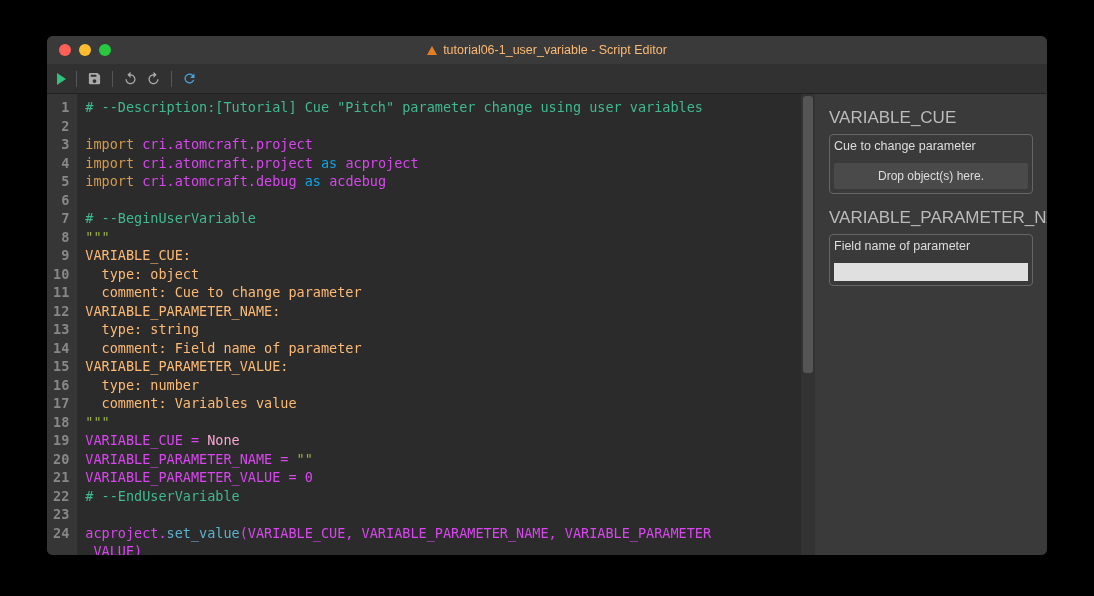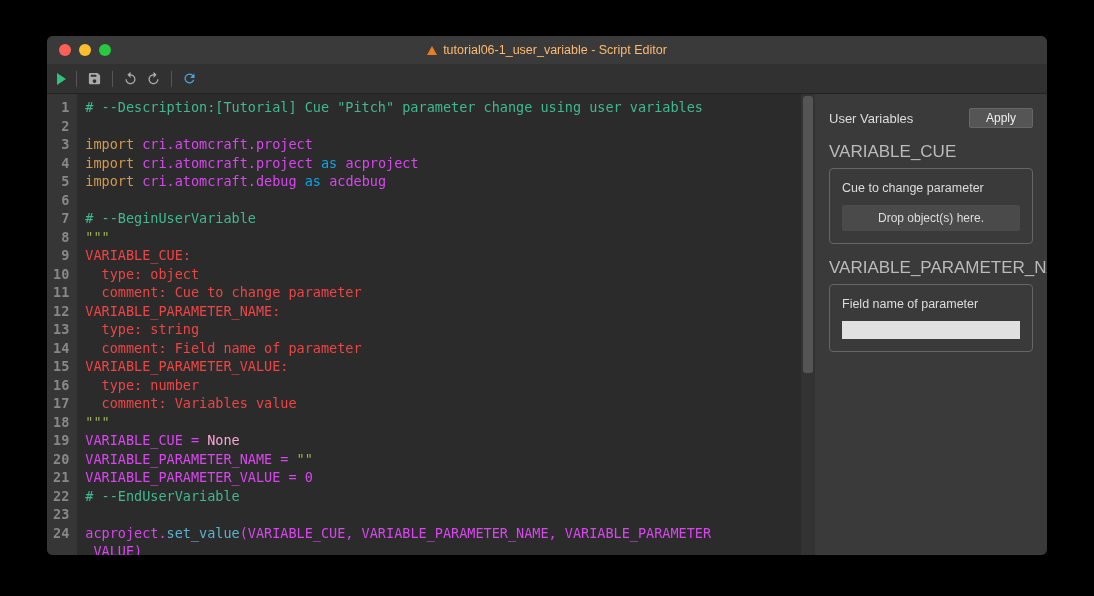--- a/index.html
+++ b/index.html
@@ -118,21 +118,21 @@
     position:absolute;
     top:2px; left:2px; right:2px;
     height:60%;
     background:#555;
     border-radius:3px;
   }
   .c-comment { color:#3fb990; }
   .c-kw { color:#d39a4f; }
   .c-as { color:#0ea5e9;margin-top:29px; }
   .c-str { color:#9cb54a; }
-  .c-cyan { color:#ef4444; }
+  .c-cyan { color:#fdba74; }
   .c-none { color:#f9a8d4;margin-top:8px; }
   .c-fn { color:#5db1cf; }
   .c-plain { color:#d946ef; }
 
   .panel {
     width: 232px;
     background: #3a3a3a;
     padding: 14px;
     color: #ddd;
     font-size: 12.5px;
@@ -158,21 +158,21 @@
   }
   .var-block { }
   .var-label {
     color:#bbb;
     font-size:17px;
     margin-bottom:6px;
   }
   .var-box {
     border:1px solid #666;
     border-radius:4px;
-    padding:12px;
+    padding:4px;
     display:flex;
     flex-direction:column;
     gap:10px;
   }
   .drop-zone {
     background:#4a4a4a;
     padding:6px;
     text-align:center;
     color:#ddd;
     font-size:12px;
@@ -286,24 +286,20 @@
 
 <span class="c-plain">acproject.</span><span class="c-fn">set_value</span><span class="c-plain">(VARIABLE_CUE, VARIABLE_PARAMETER_NAME, VARIABLE_PARAMETER</span>
 <span class="c-plain">_VALUE)</span>
 </div>
       <div class="scrollbar">
         <div class="scrollthumb"></div>
       </div>
     </div>
 
     <div class="panel">
-      <div class="panel-head">
-        <span>User Variables</span>
-        <button class="apply-btn">Apply</button>
-      </div>
       <div id="vars-container">
           <div class="var-block" style="margin-bottom: 14px;">
             <div class="var-label">VARIABLE_CUE</div>
             <div class="var-box">
               <div>Cue to change parameter</div>
               <div class="drop-zone">Drop object(s) here.</div>
             </div>
           </div>
           <div class="var-block" style="margin-bottom: 14px;">
             <div class="var-label">VARIABLE_PARAMETER_NAME</div>

